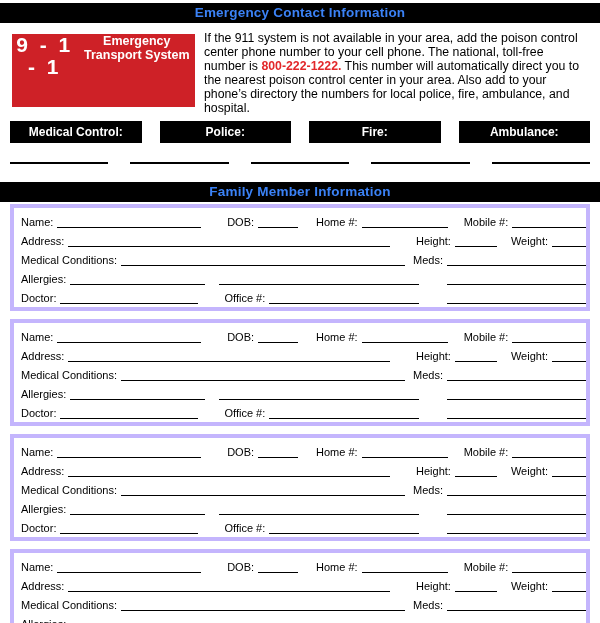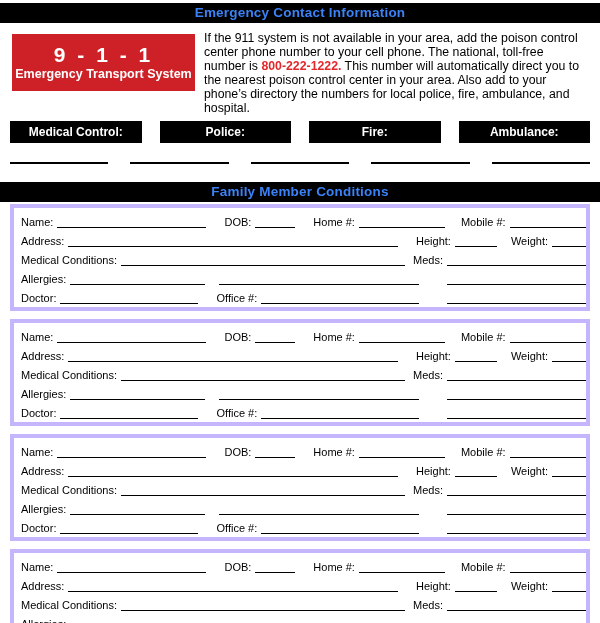--- a/index.html
+++ b/index.html
@@ -9,23 +9,23 @@
     position:relative;
   }
   .bar{
     background:#000;color:#3b82f6;font-weight:bold;text-align:center;
     font-size:13.5px;height:20px;line-height:20px;letter-spacing:.2px;
   }
   .top-bar{margin-top:3px;}
   
   .intro{display:flex;margin:8px 12px 0 12px;}
   .nine-box{
-    width:183px;min-width:183px;height:57px;margin-top:3px;
+    width:183px;min-width:183px;height:73px;margin-top:3px;
     background:#ce2127;color:#fff;text-align:center;
-    display:flex;flex-direction:column;justify-content:center;gap:1px;
+    display:flex;flex-direction:row;justify-content:center;gap:1px;
   }
   .nine-num{font-size:21px;font-weight:bold;letter-spacing:3px;line-height:22px;}
   .nine-words{font-size:11.5px;font-weight:bold;line-height:13px;}
   .nine-cap{font-size:12.5px;font-weight:bold;line-height:14px;}
   .intro-text{
     margin-left:9px;font-size:12.3px;line-height:14px;text-align:left;
   }
   .phone{color:#e2282b;font-weight:bold;}
   
   .contacts{display:flex;gap:18px;margin:6px 10px 0 10px;}
@@ -50,21 +50,21 @@
   .line{border-bottom:1px solid #000;height:2px;margin-left:4px;margin-bottom:1px;}
   .g19{flex:1.95;}
   .g10{flex:1;}
   .w40{flex:0 0 40px;}
   .w86{flex:0 0 86px;}
   .w42{flex:0 0 42px;}
   .w34{flex:0 0 34px;}
   .w139{flex:0 0 139px;}
   .w135{flex:0 0 135px;}
   .w138{flex:0 0 138px;}
-  .ml12{margin-left:18px;}
+  .ml12{margin-left:26px;}
   .ml14{margin-left:14px;}
   .ml16{margin-left:16px;}
   .ml18{margin-left:18px;}
   .ml8{margin-left:8px;}
   .mr28{margin-right:28px;}
   .noml{margin-left:0;}
 </style>
 </head>
 <body>
 
@@ -88,21 +88,21 @@
 </div>
 
 <div class="write-row">
   <div class="write-line"></div>
   <div class="write-line"></div>
   <div class="write-line"></div>
   <div class="write-line"></div>
   <div class="write-line"></div>
 </div>
 
-<div class="bar family-bar">Family Member Conditions</div>
+<div class="bar family-bar">Family Member Information</div>
 
 <div class="members">
   <div class="member">
     <div class="frow">
       <span class="lbl">Name:</span>
       <div class="line g19"></div>
       <span class="lbl ml12">DOB:</span>
       <div class="line w40"></div>
       <span class="lbl ml18">Home #:</span>
       <div class="line w86"></div>

